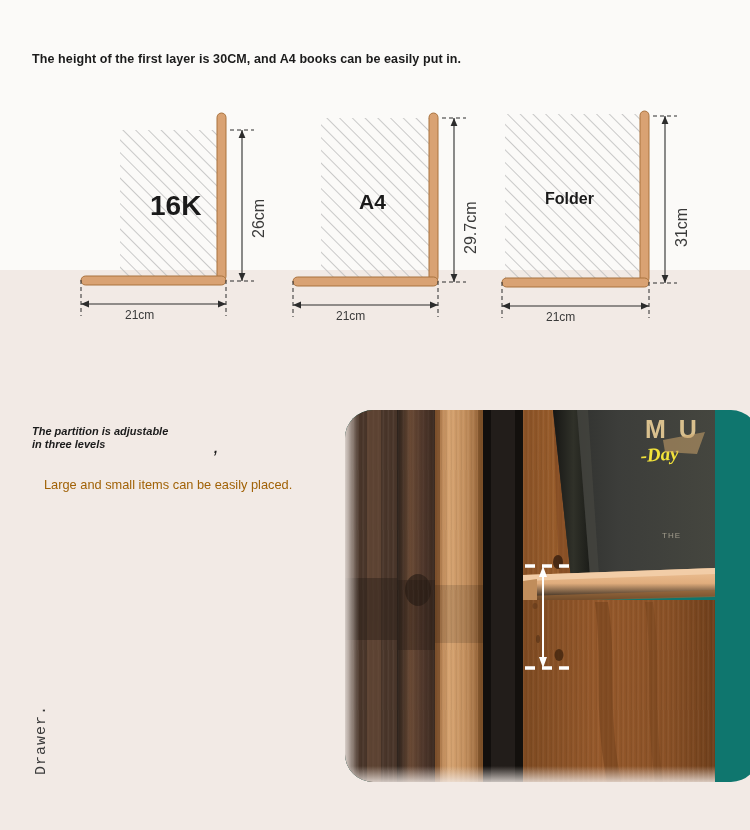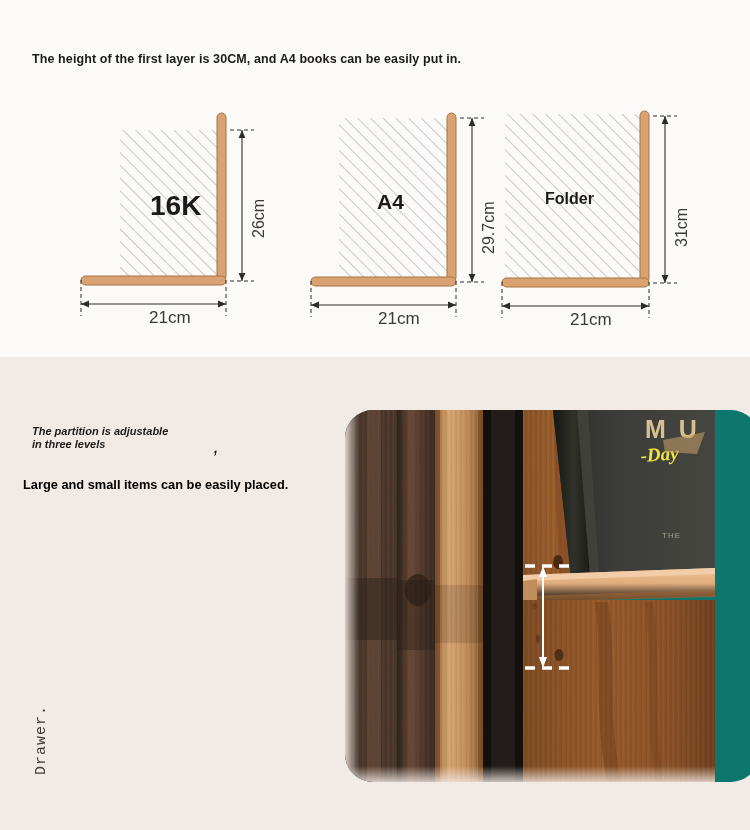--- a/index.html
+++ b/index.html
@@ -12,61 +12,60 @@
     background: #f2eae5;
     font-family: "Liberation Sans", sans-serif;
     overflow: hidden;
     position: relative;
   }
 
   
   #section-top {
     position: absolute;
     left: 0; top: 0;
-    width: 750px; height: 357px;
+    width: 750px; height: 270px;
     background: #fbfaf8;
   }
 
   #top-heading {
     position: absolute;
     left: 32px; top: 52px;
     font-size: 12.5px;
     font-weight: bold;
     color: #1b1b1b;
     letter-spacing: 0.1px;
     white-space: nowrap;
   }
 
   .diagram {
     position: absolute;
     top: 108px;
     width: 230px;
     height: 225px;
   }
   #diagram-0 { left: 62px; }
-  #diagram-1 { left: 296px; text-align: center; }
+  #diagram-1 { left: 278px; text-align: center; }
   #diagram-2 { left: 488px; }
 
   .diagram svg { display: block; }
 
   .hatch-label {
     position: absolute;
     font-family: "Liberation Sans", sans-serif;
     font-weight: bold;
     color: #1a1a1a;
     white-space: nowrap;
   }
 
   .dim-h-label {
     position: absolute;
-    font-size: 17px;
+    font-size: 12px;
     color: #3a3a3a;
     white-space: nowrap;
     font-family: "Liberation Sans", sans-serif;
-    margin-left: 24px;
   }
 
   .dim-v-label {
     position: absolute;
     font-size: 16px;
     color: #3a3a3a;
     white-space: nowrap;
     transform-origin: 0 0;
     transform: rotate(-90deg);
     font-family: "Liberation Sans", sans-serif;
@@ -93,24 +92,24 @@
   #partition-comma {
     position: absolute;
     left: 214px; top: 83px;
     font-size: 14px;
     font-weight: bold;
     color: #1b1b1b;
     font-style: italic;
   }
   #placed-heading {
     position: absolute;
-    left: 23px; top: 120px;
+    left: 44px; top: 120px;
     font-size: 12.8px;
-    font-weight: bold;
-    color: #000000;
+    font-weight: normal;
+    color: #a16207;
     white-space: nowrap;
   }
   #drawer-label {
     position: absolute;
     left: 33px; top: 775px;
     font-family: "Liberation Mono", monospace;
     font-size: 15px;
     letter-spacing: 1px;
     color: #3a3a3a;
     transform-origin: 0 0;

